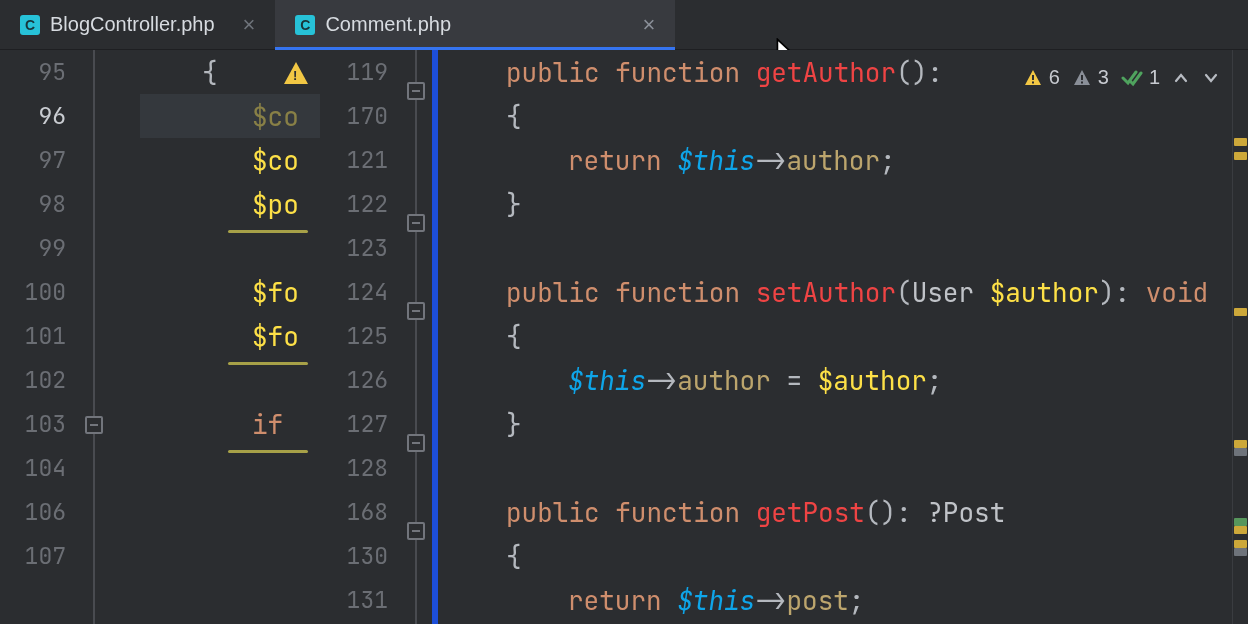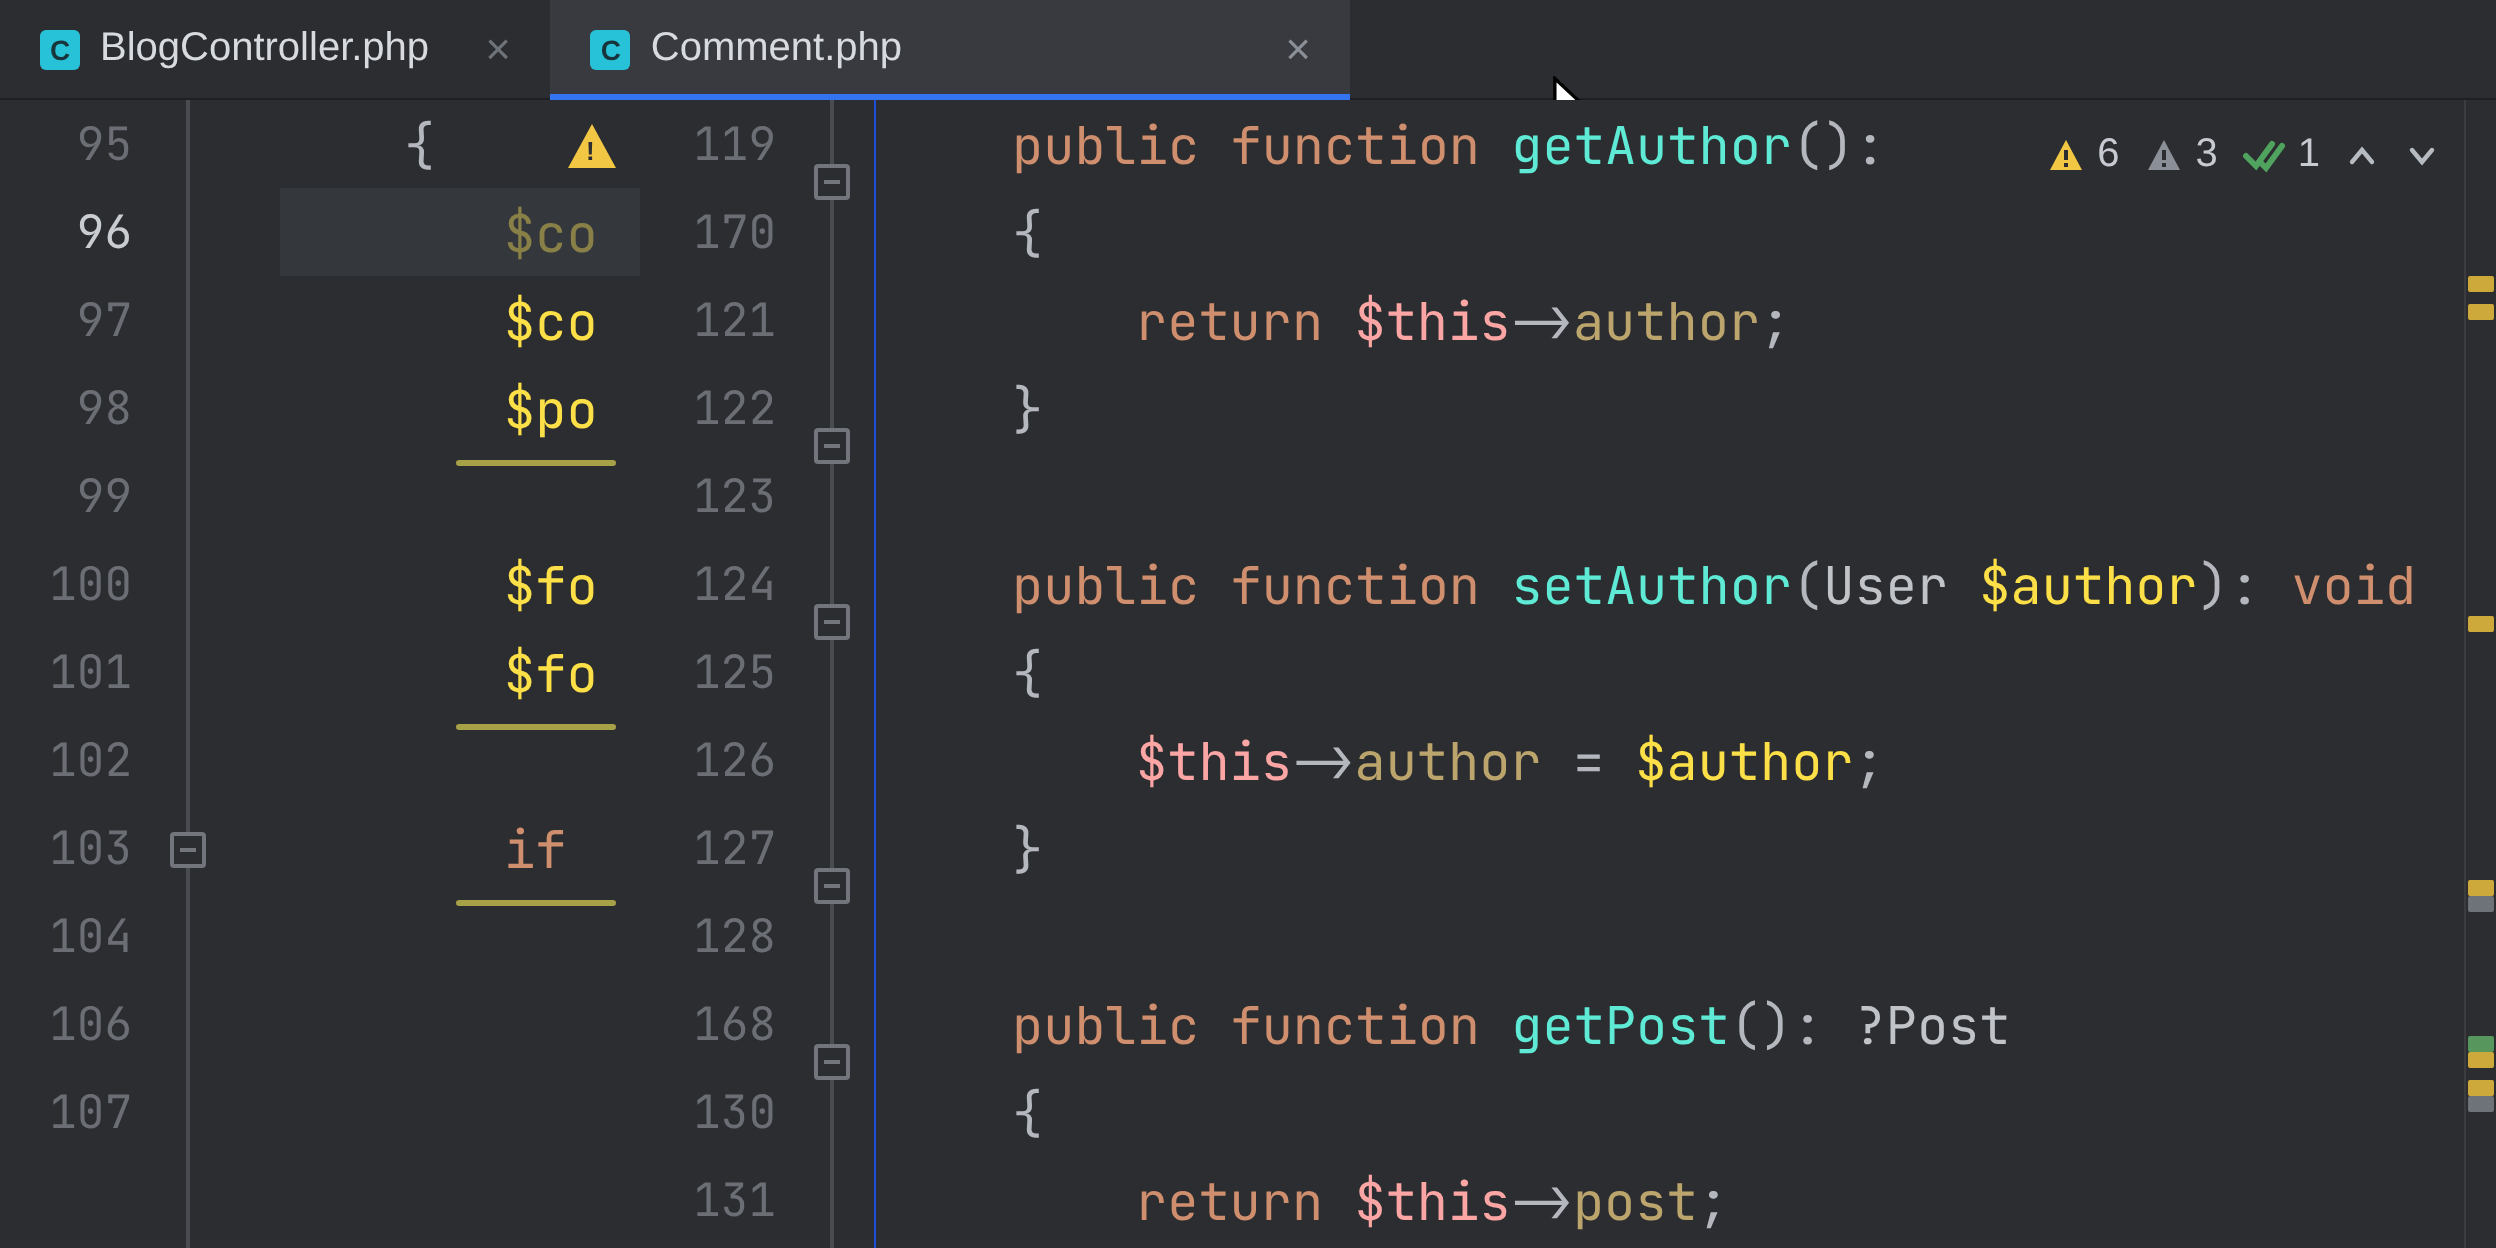--- a/index.html
+++ b/index.html
@@ -25,47 +25,47 @@
     
     .editors { position:absolute; left:0; top:50px; width:1248px; height:574px; display:flex; }
     .pane { position:relative; height:100%; }
     .pane.left  { width:320px; }
     .pane.right { flex:1; }
 
     
     .gutter { position:absolute; top:0; bottom:0; left:0; background:#2b2d30; display:flex; }
     .pane.left  .gutter { width:140px; }
     .pane.right .gutter { width:118px; }
-    .pane.right .gutter { border-right:1px solid #1d4ed8; }
+    .pane.right .gutter { border-right:6px solid #1d4ed8; }
     .lnums { width:84px; }
     .pane.right .lnums { width:86px; }
     .lnum { height:44px; display:flex; align-items:center; justify-content:flex-end; padding-right:18px; font-size:23px; color:#6b6e74; }
     .lnum.active { color:#c9ccd1; }
     .foldcol { flex:1; position:relative; }
     .fold-line { position:absolute; left:9px; top:0; width:2px; height:100%; background:#494b50; }
     .fold { position:absolute; left:1px; width:18px; height:18px; border:2px solid #72757c; border-radius:2px; background:#2b2d30; }
     .fold::before,.fold::after { content:""; position:absolute; left:3px; top:6px; width:8px; height:2px; background:#72757c; }
     .fold::after { display:none; }
 
     
     .codebody { position:absolute; top:0; bottom:0; overflow:hidden; }
     .pane.left  .codebody { left:140px; right:0; background:#2b2d30; }
     .pane.right .codebody { left:118px; right:24px; background:#2b2d30; }
     .highlight-row { position:absolute; left:0; right:0; height:44px; background:rgba(58,63,70,0.6); }
     .cline { height:44px; display:flex; align-items:center; font-size:26px; white-space:pre; }
     .pane.right .cline { padding-left:68px;align-items:center; }
     .pane.left  .cline { padding-left:62px; }
 
     .kw    { color:#cf8e6d; }
-    .fn    { color:#5eead4; }
+    .fn    { color:#ef4444; }
     .var   { color:#fde047; }
     .prop  { color:#bca56d; }
     .type  { color:#c0c3c8; }
     .punct { color:#b4b8be; }
-    .this  { color:#fca5a5; }
+    .this  { color:#0ea5e9;font-style:italic; }
 
     
     .warn-underline { position:absolute; left:88px; width:100px; height:5px; }
     .warn-underline.n1 { top:180px; }
     .warn-underline.n2 { top:312px; }
     .warn-underline.n3 { top:400px; }
     .warn-underline::before { content:""; display:block; width:80px; height:3px; background:#a7a148; border-radius:2px; }
 
     
 

